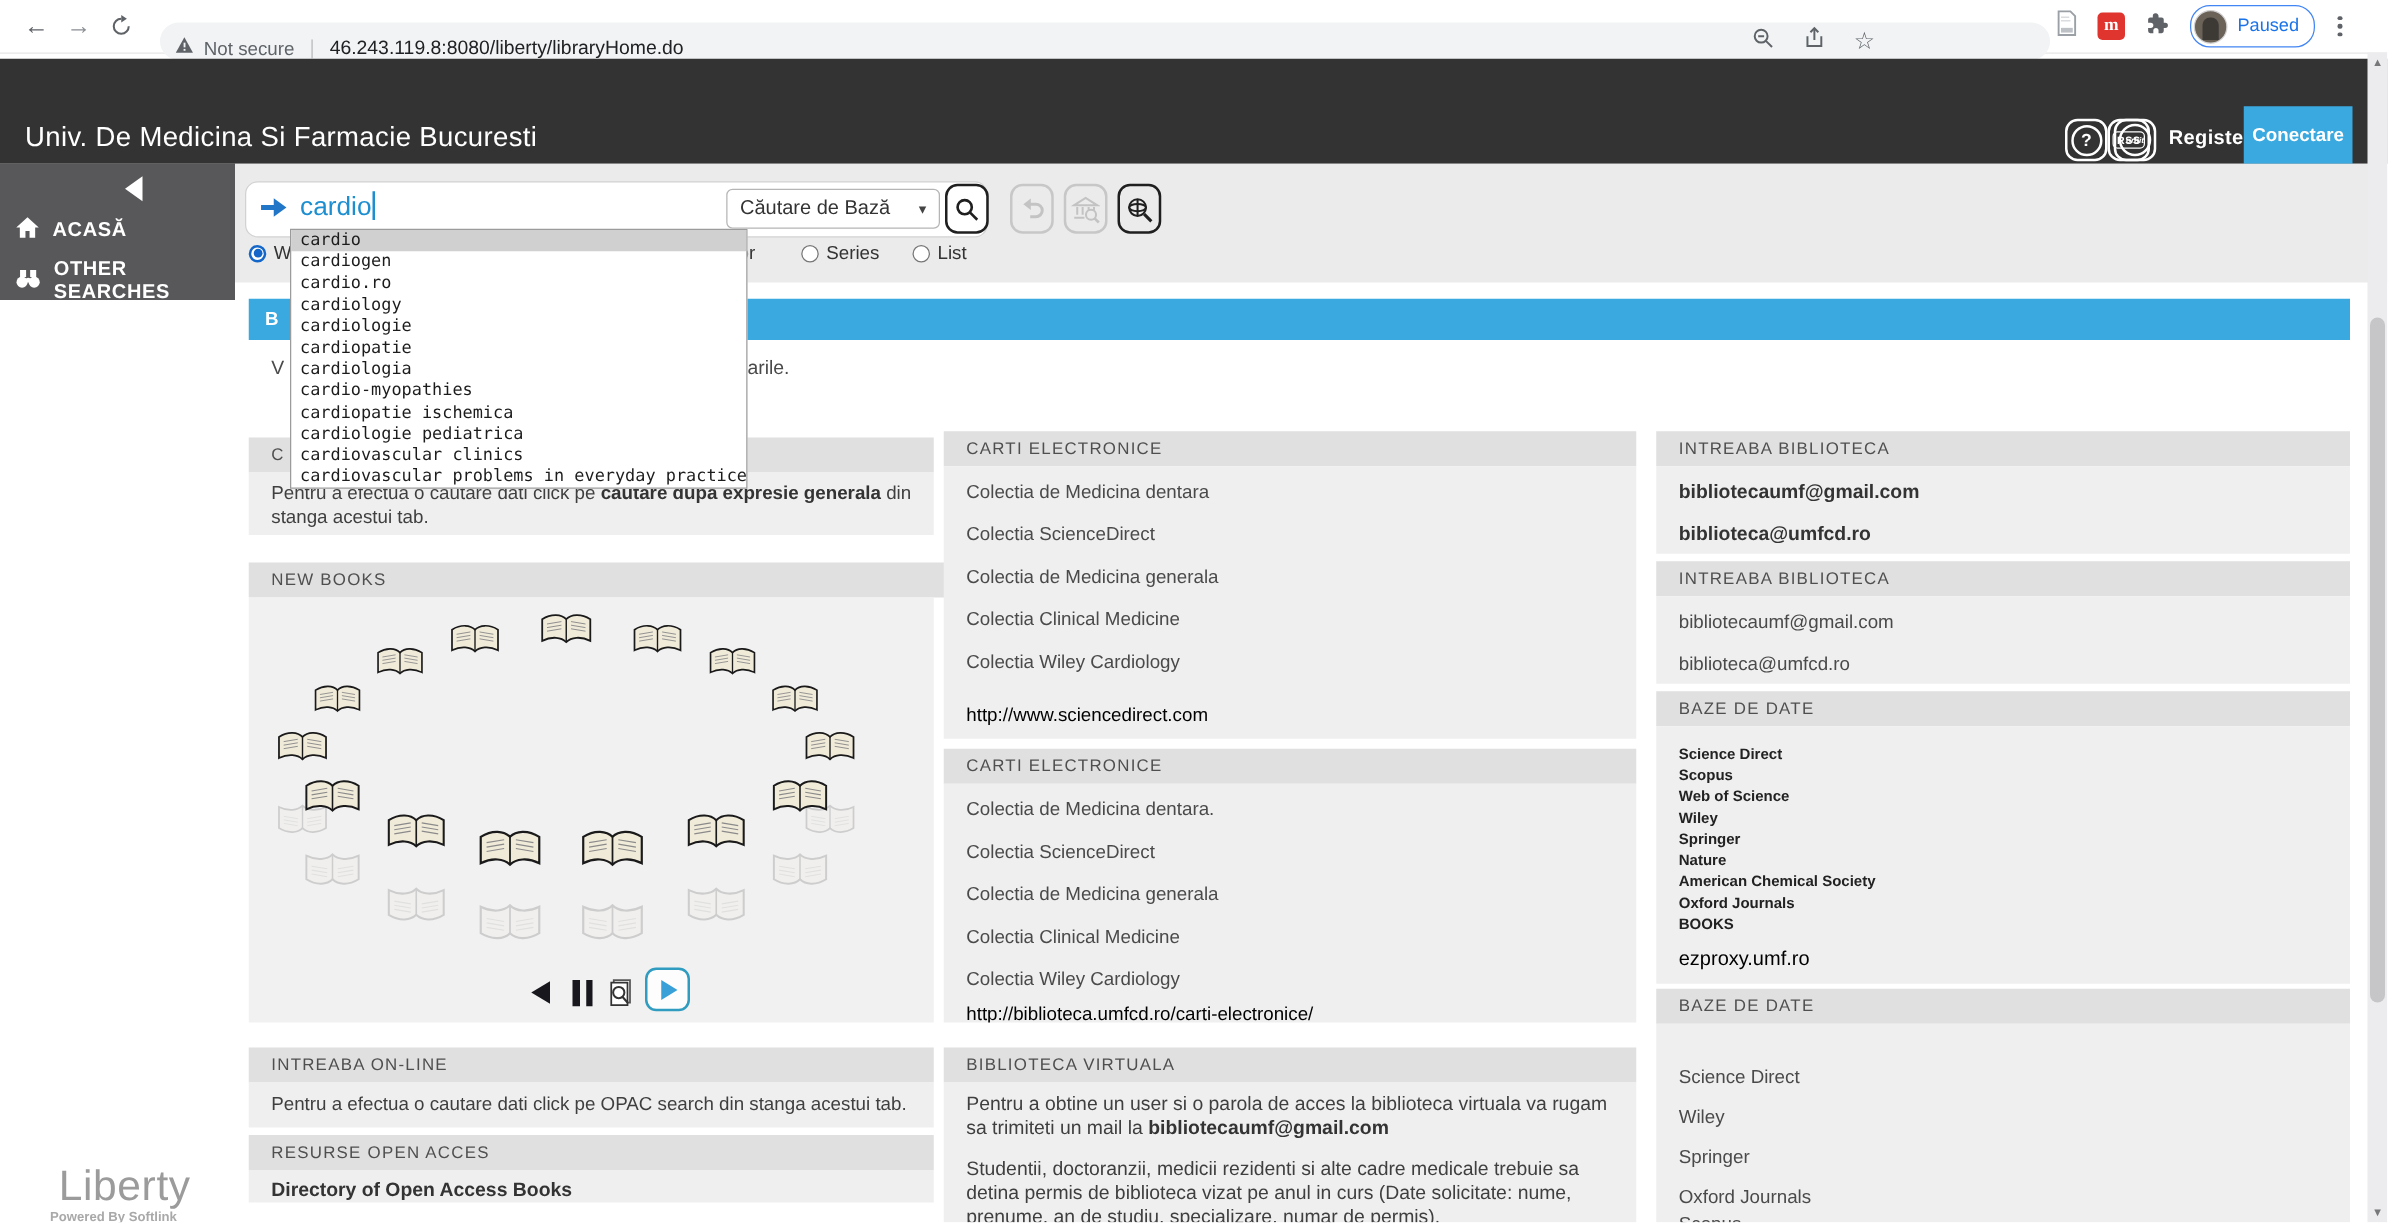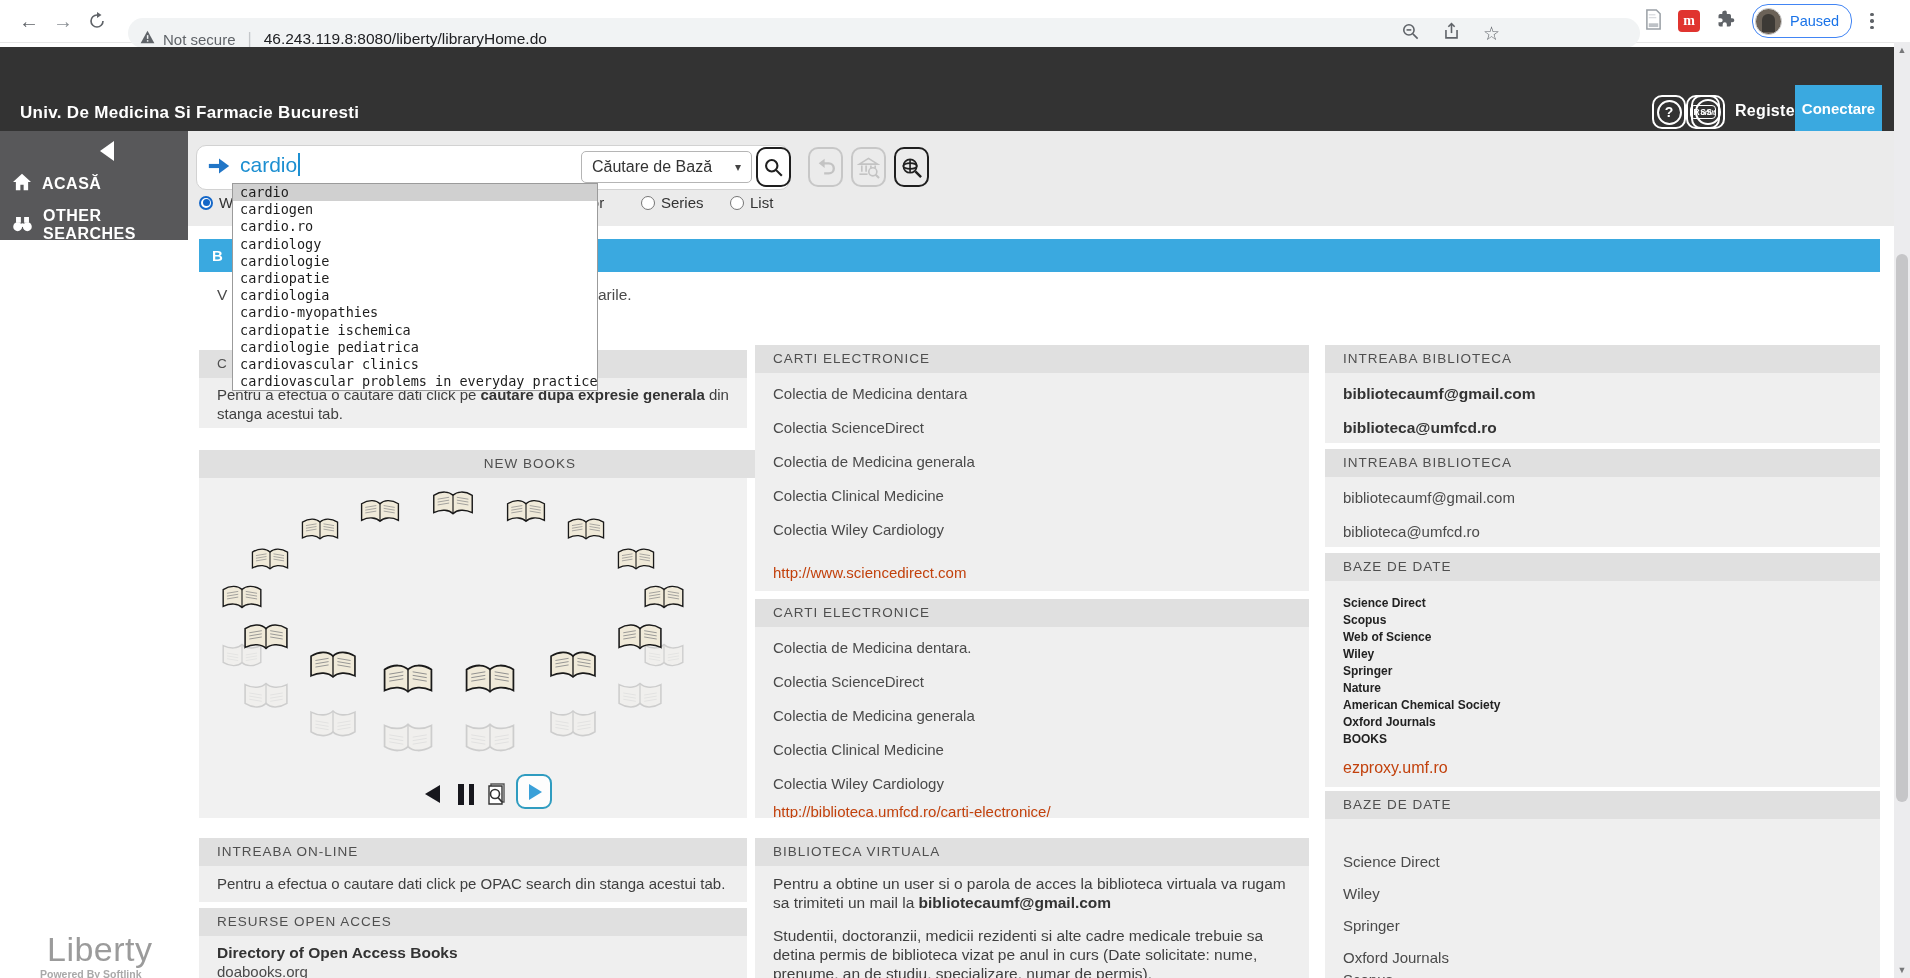--- a/index.html
+++ b/index.html
@@ -20,21 +20,21 @@
   .extrow{position:absolute;left:1645px;top:4px;height:34px;display:flex;align-items:center;gap:16px;}
   .profile{display:flex;align-items:center;height:30px;border:1.5px solid #4285f4;border-radius:16px;background:#fff;padding:1px 12px 1px 2px;}
   .avatar{width:25px;height:25px;border-radius:50%;background:#6b6258;border:1px solid #d0d0d0;margin-right:8px;position:relative;overflow:hidden;}
   .avatar:after{content:"";position:absolute;left:6px;top:5px;width:13px;height:18px;background:#3d3a36;border-radius:6px 6px 0 0;}
   .pausedtxt{color:#1a73e8;font-size:14.5px;}
   .menudots{display:flex;flex-direction:column;gap:3px;margin-left:2px;}
   .menudots i{width:3.5px;height:3.5px;border-radius:50%;background:#5f6368;}
 
   
   .hdr{position:absolute;left:0;top:47px;width:1910px;height:84px;background:#333333;}
-  .sitetitle{position:absolute;left:20px;bottom:8px;color:#fff;font-weight:bold;font-size:17px;letter-spacing:.3px;}
+  .sitetitle{position:absolute;left:20px;bottom:8px;color:#fff;font-weight:normal;font-size:22px;letter-spacing:.3px;}
   .hicon{position:absolute;top:95px;width:34px;height:34px;border:2px solid #fff;border-radius:10px;box-sizing:border-box;
          display:flex;align-items:center;justify-content:center;color:#fff;}
   .rssbox{border:1.5px solid #fff;border-radius:4px;font-size:8.5px;font-weight:bold;padding:1px 3px;letter-spacing:.5px;}
   .qmark{width:21px;height:21px;border:2px solid #fff;border-radius:50%;display:flex;align-items:center;justify-content:center;
          font-weight:bold;font-size:14px;}
   .orbitring{width:22px;height:22px;border:2px solid #fff;border-radius:50%;display:flex;align-items:center;justify-content:center;
          font-size:6.5px;font-weight:bold;font-style:italic;}
   .reg{position:absolute;left:1735px;top:102px;color:#fff;font-weight:bold;font-size:16px;letter-spacing:.3px;}
   .conectare{position:absolute;left:1795px;top:85px;width:87px;height:46px;background:#3aa9e0;color:#fff;
              display:flex;align-items:center;justify-content:center;font-weight:bold;font-size:15px;}
@@ -67,21 +67,21 @@
   
   .banner{position:absolute;left:199px;top:239px;width:1681px;height:33px;background:#3aa9e0;color:#fff;font-weight:bold;
           font-size:15px;letter-spacing:1px;display:flex;align-items:center;padding-left:13px;box-sizing:border-box;}
   .intro{position:absolute;top:286px;left:0;width:800px;height:20px;font-size:15.5px;color:#4a4a4a;}
 
   
   .sh{position:absolute;height:28px;background:#e0e0e0;color:#4f4f4f;font-size:13.5px;letter-spacing:1px;line-height:28px;
       padding-left:18px;box-sizing:border-box;overflow:hidden;}
   .sb{position:absolute;background:#efefef;color:#4a4a4a;font-size:15px;box-sizing:border-box;overflow:hidden;}
   .it{position:absolute;left:18px;white-space:nowrap;}
-  .lnk{color:#c2410c;}
+  .lnk{color:#000000;}
   .bold{font-weight:bold;color:#333;}
   .para{position:absolute;left:18px;right:16px;line-height:19px;color:#3f3f3f;}
   .dbitem{font-weight:bold;font-size:12px;color:#222;line-height:17px;}
 
   
   .dd{position:absolute;left:232px;top:183px;width:364px;background:#fff;border:1px solid #9b9b9b;z-index:60;
       font-family:"DejaVu Sans Mono",monospace;font-size:13.5px;color:#1c1c1c;}
   .dd .row{line-height:17.2px;padding-left:7px;white-space:nowrap;}
   .dd .hl{background:#d0d0d0;}
 
@@ -292,21 +292,21 @@
     <span class="abs" style="left:598px;">arile.</span>
   </div>
 
   <div class="sh" style="left:199px;top:350px;width:548px;">C</div>
   <div class="sb" style="left:199px;top:378px;width:548px;height:50px;">
     <div class="para" style="top:7px;">
       <span>Pentru a efectua o cautare dati click pe </span><span class="bold">cautare dupa expresie generala</span><span> din stanga acestui tab.</span>
     </div>
   </div>
 
-  <div class="sh" style="left:199px;top:450px;width:644px;text-align:center;">NEW BOOKS</div>
+  <div class="sh" style="left:199px;top:450px;width:644px;">NEW BOOKS</div>
   <div class="sb" style="left:199px;top:478px;width:548px;height:340px;background:#f1f1f1;">
     <div class="carousel" style="left:6px;top:4px;">
         <span class="bk" style="left: 225px; top: 6px; transform: scale(0.92);"><svg viewBox="0 0 44 30">
             <path d="M2 6 C10 1 18 2 22 6 C26 2 34 1 42 6 L42 24 C34 20 26 21 22 25 C18 21 10 20 2 24 Z" fill="#f0ead9" stroke="#1a1a1a" stroke-width="1.5"></path>
             <path d="M22 6 L22 25" stroke="#1a1a1a" stroke-width="1.2"></path>
             <g stroke="#8a8a8a" stroke-width="0.8">
               <line x1="6" y1="10" x2="18" y2="8"></line>
               <line x1="6" y1="13" x2="18" y2="11"></line>
               <line x1="6" y1="16" x2="18" y2="14"></line>
               <line x1="26" y1="8" x2="38" y2="10"></line>
@@ -600,21 +600,21 @@
         <span class="tri-r"></span>
       </div>
   </div>
 
   <div class="sh" style="left:199px;top:838px;width:548px;">INTREABA ON-LINE</div>
   <div class="sb" style="left:199px;top:866px;width:548px;height:36px;">
     <div class="para" style="top:8px;">Pentru a efectua o cautare dati click pe OPAC search din stanga acestui tab.</div>
   </div>
 
   <div class="sh" style="left:199px;top:908px;width:548px;">RESURSE OPEN ACCES</div>
-  <div class="sb" style="left:199px;top:936px;width:548px;height:42px;">
+  <div class="sb" style="left:199px;top:936px;width:548px;height:26px;">
     <div class="it bold" style="top:8px;font-size:15.5px;">Directory of Open Access Books</div>
     <div class="it" style="top:27px;">doabooks.org</div>
   </div>
 
   <div class="sh" style="left:755px;top:345px;width:554px;">CARTI ELECTRONICE</div>
   <div class="sb" style="left:755px;top:373px;width:554px;height:218px;">
     <div class="it" style="top:12px;">Colectia de Medicina dentara</div>
     <div class="it" style="top:46px;">Colectia ScienceDirect</div>
     <div class="it" style="top:80px;">Colectia de Medicina generala</div>
     <div class="it" style="top:114px;">Colectia Clinical Medicine</div>

